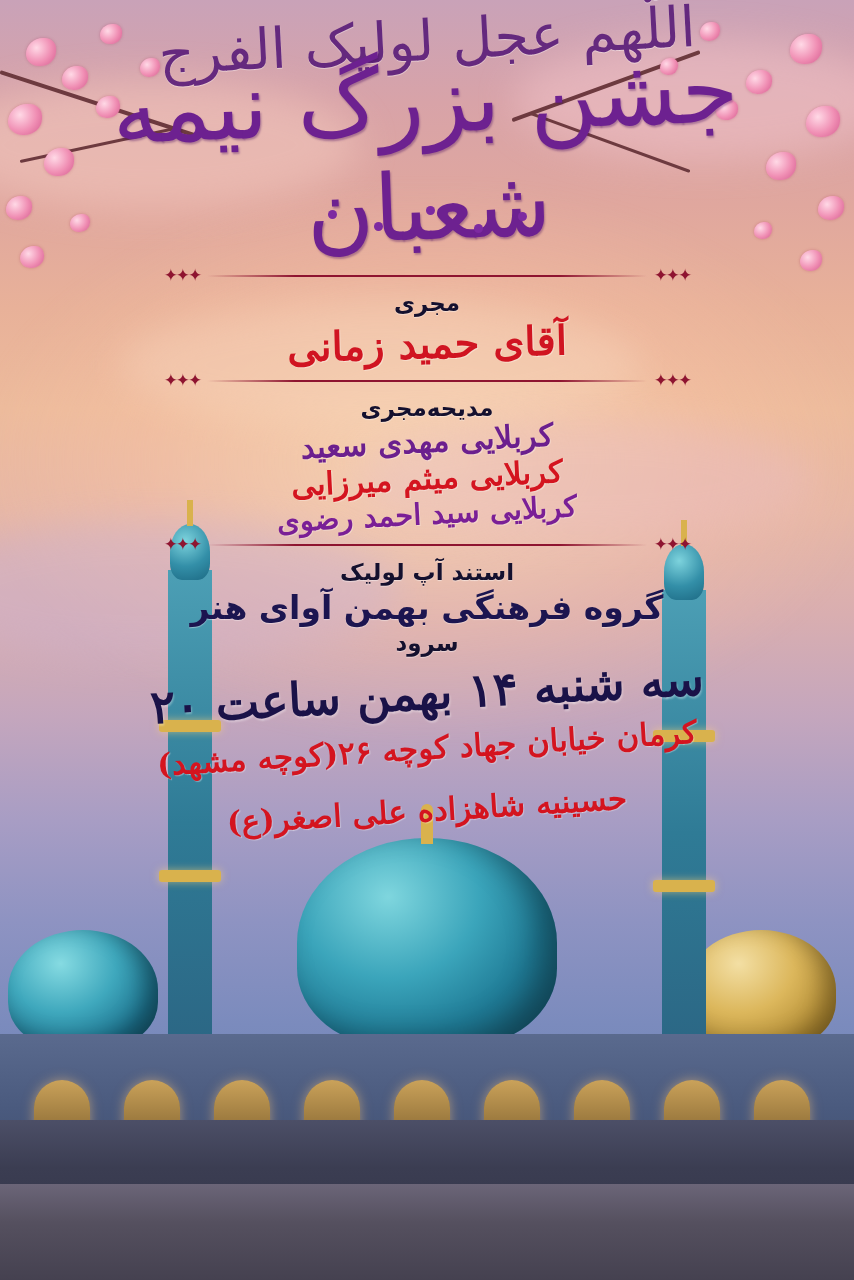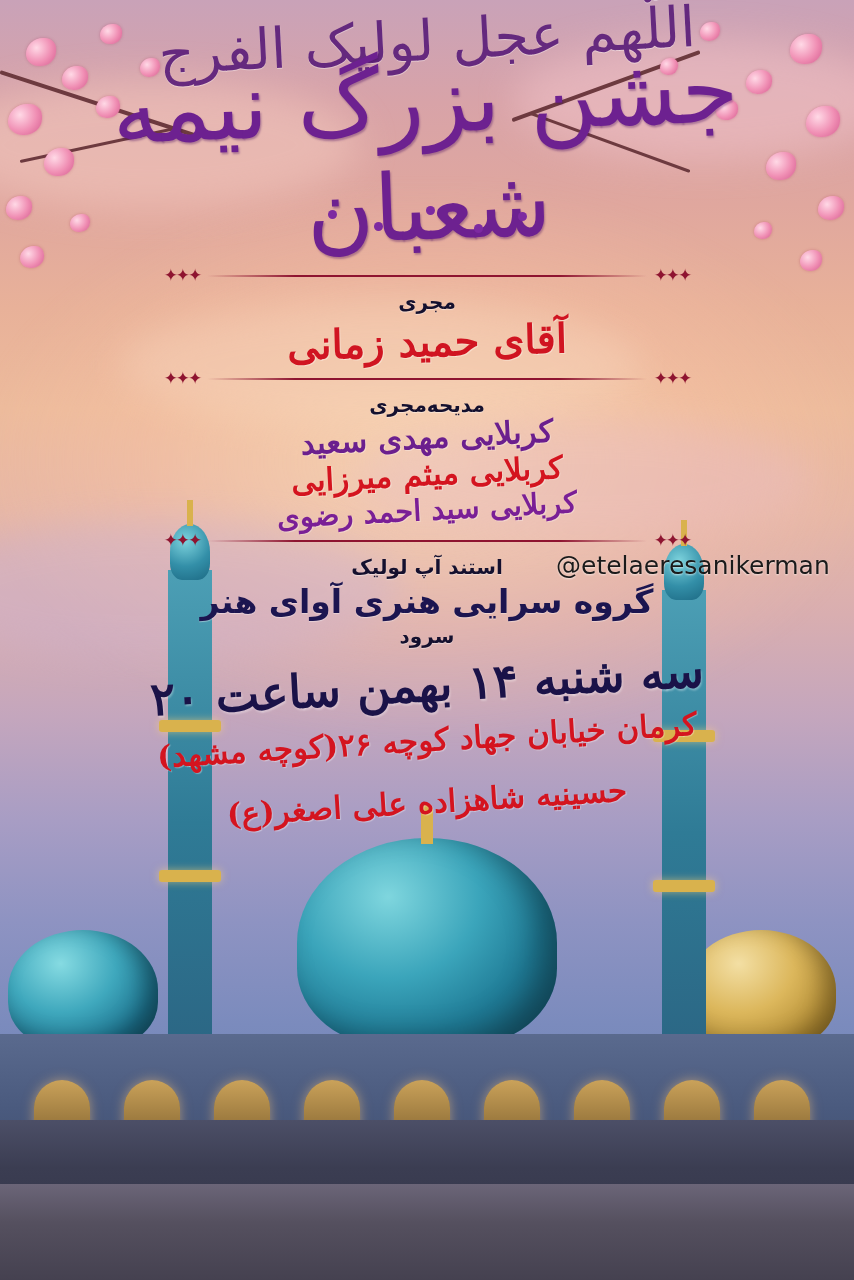--- a/index.html
+++ b/index.html
@@ -240,21 +240,21 @@
 
   
   .content {
     position: absolute;
     left: 0; right: 0;
     top: 262px;
     text-align: center;
   }
   .label {
     font-family: "DejaVu Sans", sans-serif;
-    font-size: 20px;
+    font-size: 23px;
     font-weight: bold;
     color: #14102e;
     margin: 2px 0 2px;
     text-shadow: 0 1px 1px rgba(255,255,255,.45);
   }
   .name-red {
     font-family: "DejaVu Serif", serif;
     font-size: 40px;
     font-weight: bold;
     color: #d01421;
@@ -528,25 +528,24 @@
     <div class="name-red2">کربلایی میثم میرزایی</div>
     <div class="name-purple2">کربلایی سید احمد رضوی</div>
 
     <div class="divider">
       <div class="bar"></div>
       <div class="orn left">✦✦✦</div>
       <div class="orn right">✦✦✦</div>
     </div>
 
     <div class="label">استند آپ لولیک</div>
-    <div class="group-navy">گروه سرایی هنری آوای هنر</div>
+    <div class="group-navy">گروه فرهنگی بهمن آوای هنر</div>
 
     <div class="label">سرود</div>
 
     <div class="datetime">سه شنبه ۱۴ بهمن ساعت ۲۰</div>
     <div class="address">کرمان خیابان جهاد کوچه ۲۶(کوچه مشهد)</div>
     <div class="venue">حسینیه شاهزاده علی اصغر(ع)</div>
   </div>
 
-  <div class="watermark">@etelaeresanikerman</div>
 
 
 </div>
 
 </body></html>

